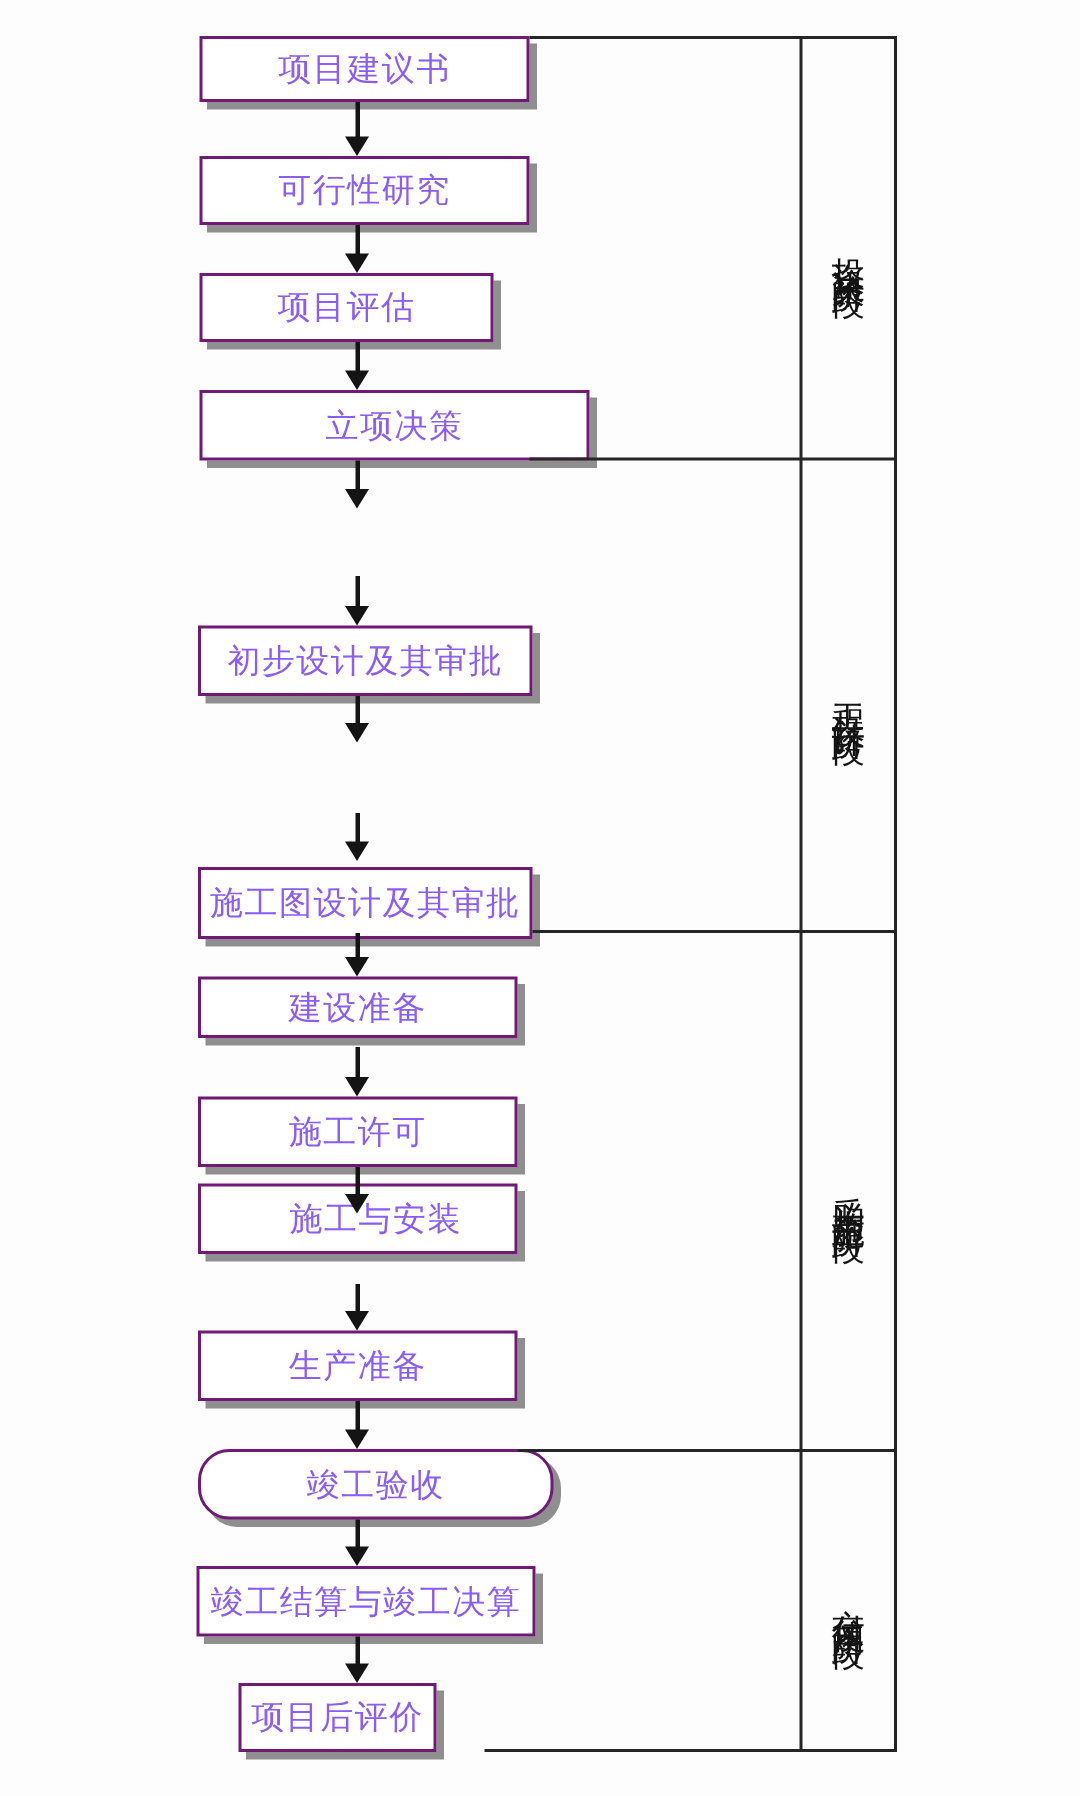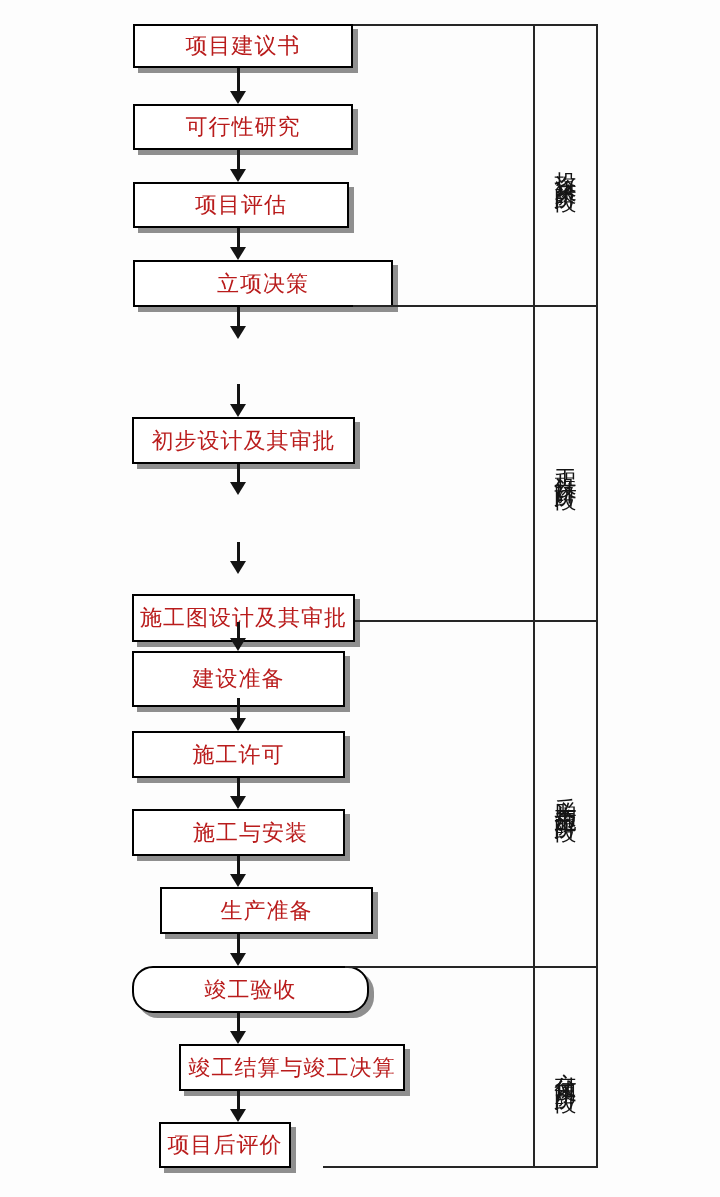--- a/index.html
+++ b/index.html
@@ -12,44 +12,44 @@
     width: 720px;
     height: 1197px;
     background: #fdfdfd;
     overflow: hidden;
   }
   
   .box {
     position: absolute;
     box-sizing: border-box;
     background: #ffffff;
-    border: 2px solid #000000;
+    border: 2px solid #701a75;
     box-shadow: 5px 5px 0 0 #8f8f8f;
     display: flex;
     align-items: center;
     justify-content: center;
     font-size: 22px;
     letter-spacing: 1px;
-    color: #b91c1c;
+    color: #8b5cf6;
     white-space: nowrap;
   }
   .b1  { left:133px; top:24px;   width:220px; height:44px; }
   .b2  { left:133px; top:104px;  width:220px; height:46px; }
-  .b3  { left:133px; top:182px;  width:216px; height:46px; }
+  .b3  { left:133px; top:182px;  width:196px; height:46px; }
   .b4  { left:133px; top:260px;  width:260px; height:47px; }
   .b5  { left:132px; top:339px;  width:223px; height:45px; }
   .b6  { left:132px; top:417px;  width:223px; height:47px; }
   .b7  { left:132px; top:495px;  width:223px; height:47px; }
-  .b8  { left:132px; top:594px;  width:223px; height:48px;justify-content:center; }
-  .b9  { left:132px; top:651px;  width:213px; height:56px; }
+  .b8  { left:132px; top:578px;  width:223px; height:48px;justify-content:center; }
+  .b9  { left:132px; top:651px;  width:213px; height:41px; }
   .b10 { left:132px; top:731px;  width:213px; height:47px; }
-  .b11 { left:132px; top:809px;  width:213px; height:47px;padding-left:24px; }
-  .b12 { left:132px; top:887px;  width:213px; height:47px;margin-left:28px; }
+  .b11 { left:132px; top:789px;  width:213px; height:47px;padding-left:24px; }
+  .b12 { left:132px; top:887px;  width:213px; height:47px; }
   .b13 { left:132px; top:966px;  width:237px; height:47px;border-radius:21px; }
-  .b14 { left:131px; top:1044px; width:226px; height:47px;margin-left:48px; }
+  .b14 { left:131px; top:1044px; width:226px; height:47px; }
   .b15 { left:159px; top:1122px; width:132px; height:46px; }
   
   .arrow { position: absolute; left: 230px; width: 17px; }
   .arrow .shaft {
     position: absolute; left: 7px; top: 0; bottom: 10px;
     width: 3px; background: #141414; display: block;
   }
   .arrow .head {
     position: absolute; left: 0; bottom: 0; width: 0; height: 0; display: block;
     border-left: 8px solid transparent;

